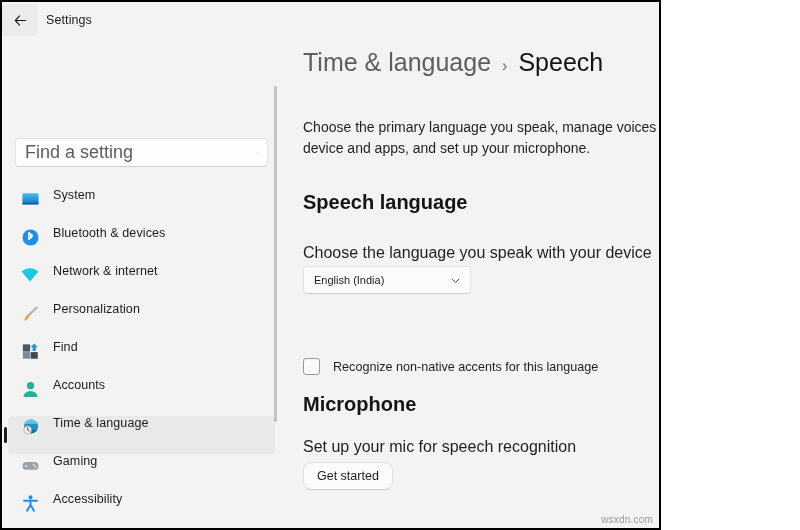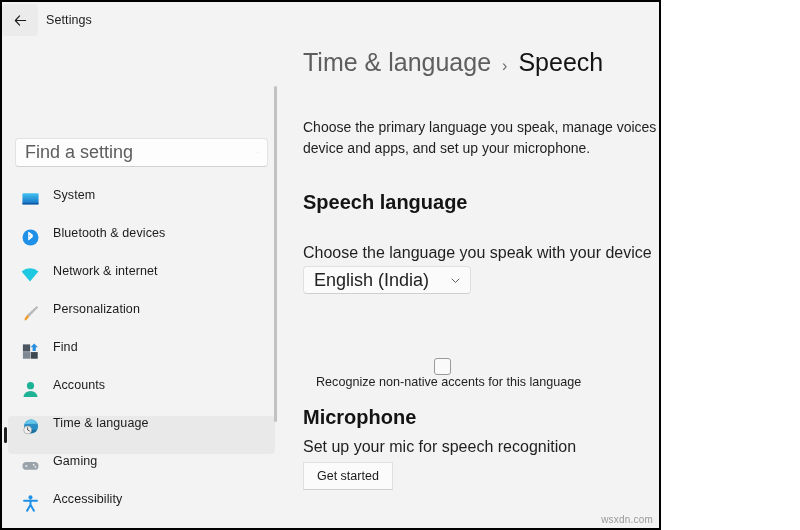--- a/index.html
+++ b/index.html
@@ -229,21 +229,21 @@
   }
 
   .section-heading {
     position: absolute;
     left: 16px;
     font-size: 20px;
     font-weight: 600;
     color: #141414;
   }
   .sec-speech  { top: 153px; }
-  .sec-mic     { top: 368px; }
+  .sec-mic     { top: 355px; }
 
   .field-label {
     position: absolute;
     left: 16px;
     font-size: 16px;
     color: #1f1f1f;
   }
   .lbl-lang { top: 206px; }
   .lbl-mic  { top: 400px; }
 
@@ -258,32 +258,31 @@
     border-bottom-color: #cfcfcf;
     border-radius: 4px;
     box-sizing: border-box;
     display: flex;
     align-items: center;
     padding: 0 9px 0 10px;
     cursor: pointer;
   }
   .dropdown-value {
     flex: 1;
-    font-size: 18px;
+    font-size: 11px;
     color: #222;
   }
 
   .checkbox-row {
     position: absolute;
     top: 320px;
     left: 16px;
     display: flex;
     align-items: center;
     cursor: pointer;
-    flex-direction: column;
   }
   .checkbox-box {
     width: 17px;
     height: 17px;
     border: 1px solid #9a9a9a;
     border-radius: 3px;
     background: #fafafa;
     box-sizing: border-box;
     flex: 0 0 17px;
   }
@@ -295,21 +294,21 @@
 
   .get-started-btn {
     position: absolute;
     top: 424px;
     left: 16px;
     height: 28px;
     padding: 8px 13px;
     background: #fbfbfb;
     border: 1px solid #e0e0e0;
     border-bottom-color: #cfcfcf;
-    border-radius: 0;
+    border-radius: 8px;
     font-family: "Liberation Sans", sans-serif;
     font-size: 12.5px;
     color: #1b1b1b;
     cursor: pointer;
     display: flex;
     align-items: center;
   }
 
   .watermark {
     position: absolute;

